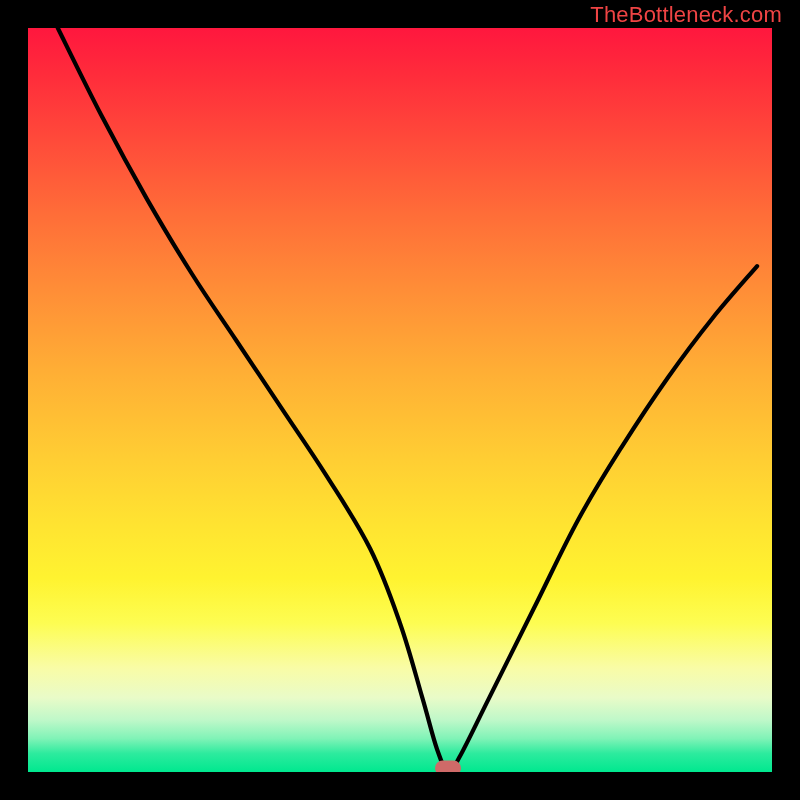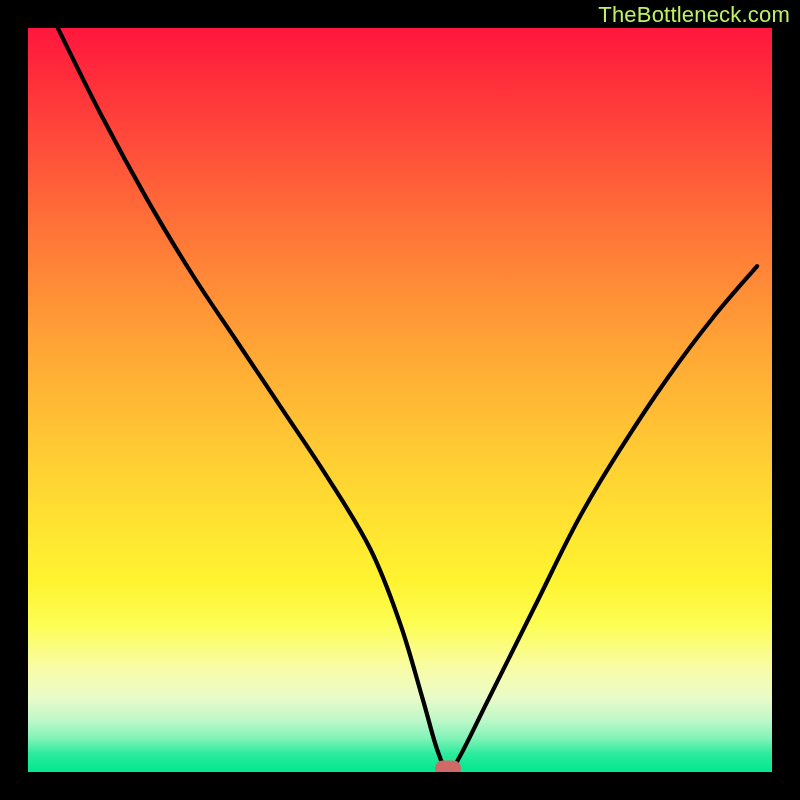--- a/index.html
+++ b/index.html
@@ -15,22 +15,22 @@
     position: absolute;
     left: 0;
     top: 0;
     width: 800px;
     height: 800px;
     background: #000;
   }
   .watermark {
     position: absolute;
     top: 2px;
-    right: 10px;
-    color: #bef264;
+    right: 18px;
+    color: #ef4444;
     font-size: 22px;
     font-weight: 500;
     letter-spacing: 0.2px;
     z-index: 10;
   }
   .plot {
     position: absolute;
     left: 28px;
     top: 28px;
     width: 744px;

